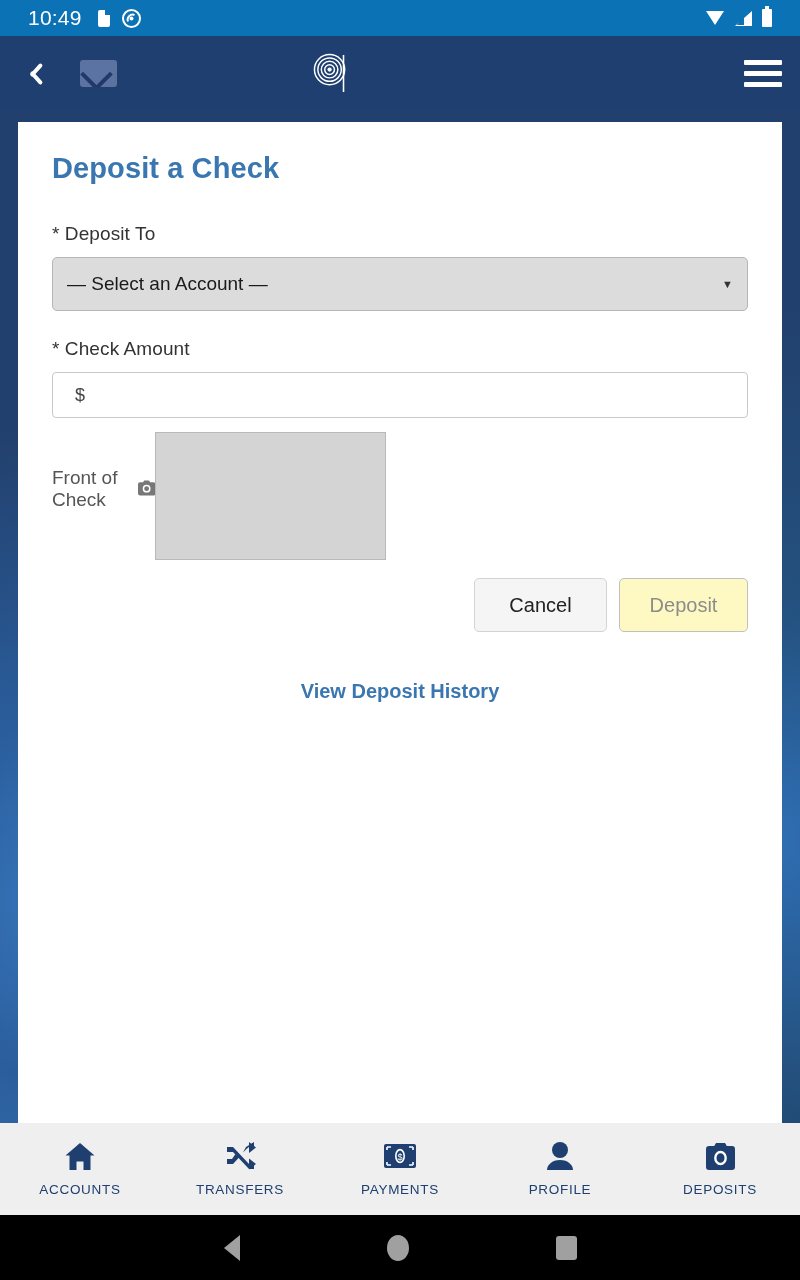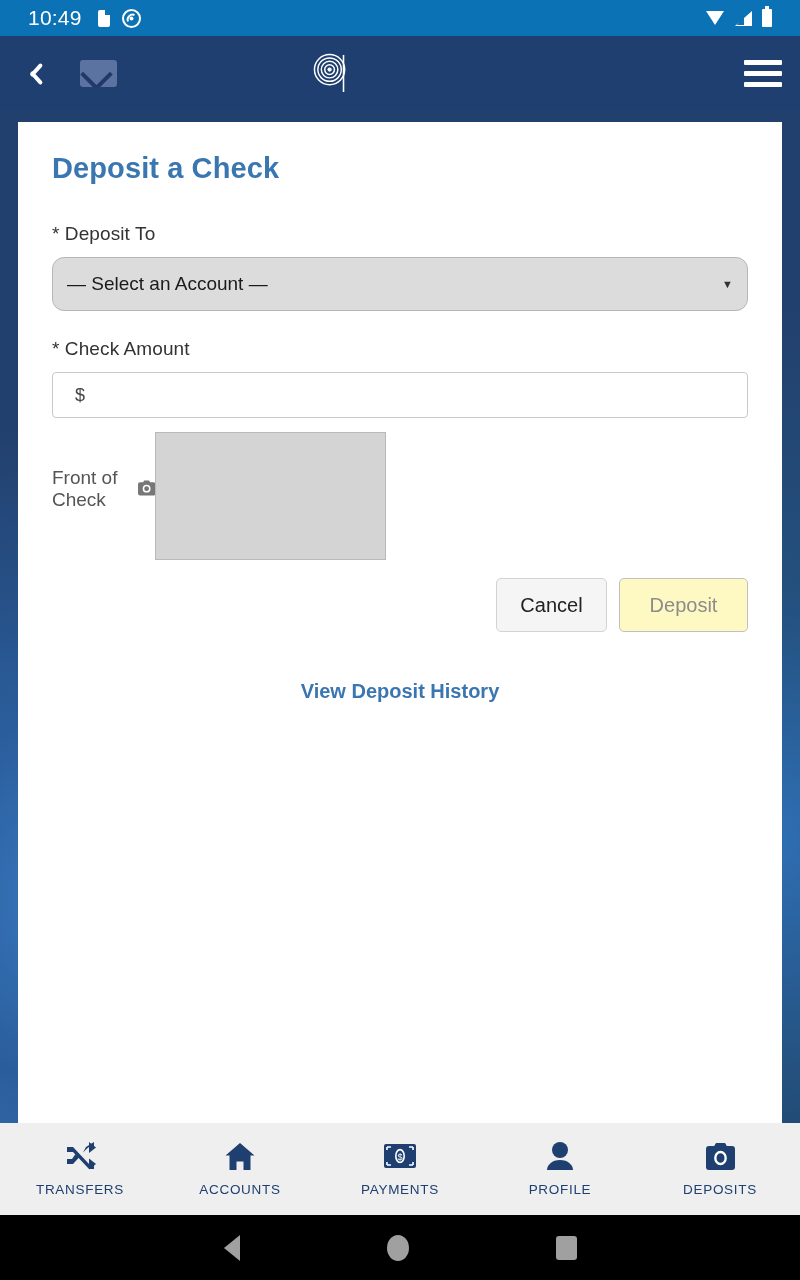--- a/index.html
+++ b/index.html
@@ -104,21 +104,21 @@
   .page-title {
     color:#3a76b0; font-size:29px; font-weight:bold; letter-spacing:.1px;
     margin-bottom:38px;
   }
   .field-label {
     color:#333; font-size:19px; margin-bottom:12px; letter-spacing:.1px;
   }
 
   .select-box {
     width:696px; height:54px; background:#dcdcdc; border:1px solid #b6b6b6;
-    border-radius:12px; display:flex; align-items:center; padding:0 14px;
+    border-radius:5px; display:flex; align-items:center; padding:0 14px;
     font-size:19px; color:#1a1a1a; cursor:pointer; margin-bottom:27px;
   }
   .select-caret { margin-left:auto; font-size:11px; color:#333; }
 
   .amount-input {
     width:696px; height:46px; background:#fff; border:1px solid #c9c9c9;
     border-radius:4px; padding:0 0 0 22px; font-size:18px; color:#333;
     font-family:"Liberation Sans", sans-serif; outline:none; margin-bottom:14px;
   }
   .amount-input::placeholder { color:#444; opacity:1; }
@@ -131,21 +131,21 @@
     width:334px; height:128px; background:#d4d4d4; border:1px solid #b9b9b9;
   }
 
   .btn-row { display:flex; justify-content:flex-end; gap:12px; margin-top:18px; }
   .btn {
     height:54px; border-radius:5px; font-size:20px; display:flex;
     align-items:center; justify-content:center; border:1px solid transparent;
     font-family:"Liberation Sans", sans-serif;
   }
   .btn-cancel {
-    width:111px; background:#f5f5f5; border-color:#d3d3d3; color:#222; cursor:pointer;
+    width:133px; background:#f5f5f5; border-color:#d3d3d3; color:#222; cursor:pointer;
   }
   .btn-deposit {
     width:129px; background:#fef9c3; border-color:#c0c0c0; color:#8c8c8c;
     cursor:default;
   }
 
   .history-link {
     text-align:center; margin-top:48px; color:#3a76b0; font-size:20px;
     font-weight:bold; cursor:pointer;
   }
@@ -254,42 +254,42 @@
 
       <div class="history-link">View Deposit History</div>
 
     </div>
   </div>
 
   <div class="tabbar">
 
     <div class="tab">
       <div class="tab-ico">
+        <svg width="32" height="29" viewBox="0 0 32 29">
+          <path d="M16 1 1.5 13.5h4V28h7v-8.5h7V28h7V13.5h4Z" fill="#1e3f6f"></path>
+        </svg>
+      </div>
+      <div class="tab-label">ACCOUNTS</div>
+    </div>
+
+    <div class="tab">
+      <div class="tab-ico">
         <svg width="31" height="28" viewBox="0 0 31 28">
           <path d="M2 5h6l16 17h5v5h-5L8 10H2Z" fill="#1e3f6f"></path>
           <path d="M2 22h6l6-6.5-3.5-3.5L7 17H2Z" fill="#1e3f6f"></path>
           <path d="M18 10.5 21.5 7 24 5h5V0l-8 5" fill="#1e3f6f"></path>
           <path d="M24 0l7 5.5-7 5.5Z" fill="#1e3f6f"></path>
           <path d="M24 16.5l7 5.5-7 5.5Z" fill="#1e3f6f"></path>
         </svg>
       </div>
       <div class="tab-label">TRANSFERS</div>
     </div>
 
     <div class="tab">
       <div class="tab-ico">
-        <svg width="32" height="29" viewBox="0 0 32 29">
-          <path d="M16 1 1.5 13.5h4V28h7v-8.5h7V28h7V13.5h4Z" fill="#1e3f6f"></path>
-        </svg>
-      </div>
-      <div class="tab-label">ACCOUNTS</div>
-    </div>
-
-    <div class="tab">
-      <div class="tab-ico">
         <svg width="32" height="24" viewBox="0 0 32 24">
           <rect x="0" y="0" width="32" height="24" rx="2" fill="#1e3f6f"></rect>
           <path d="M3 3h4M3 3v3M29 3h-4M29 3v3M3 21h4M3 21v-3M29 21h-4M29 21v-3" stroke="#fff" stroke-width="1.6" fill="none"></path>
           <ellipse cx="16" cy="12" rx="4.2" ry="6.4" fill="none" stroke="#fff" stroke-width="1.6"></ellipse>
           <text x="16" y="16" font-size="9" fill="#fff" text-anchor="middle" font-family="Liberation Sans, sans-serif">$</text>
         </svg>
       </div>
       <div class="tab-label">PAYMENTS</div>
     </div>
 

